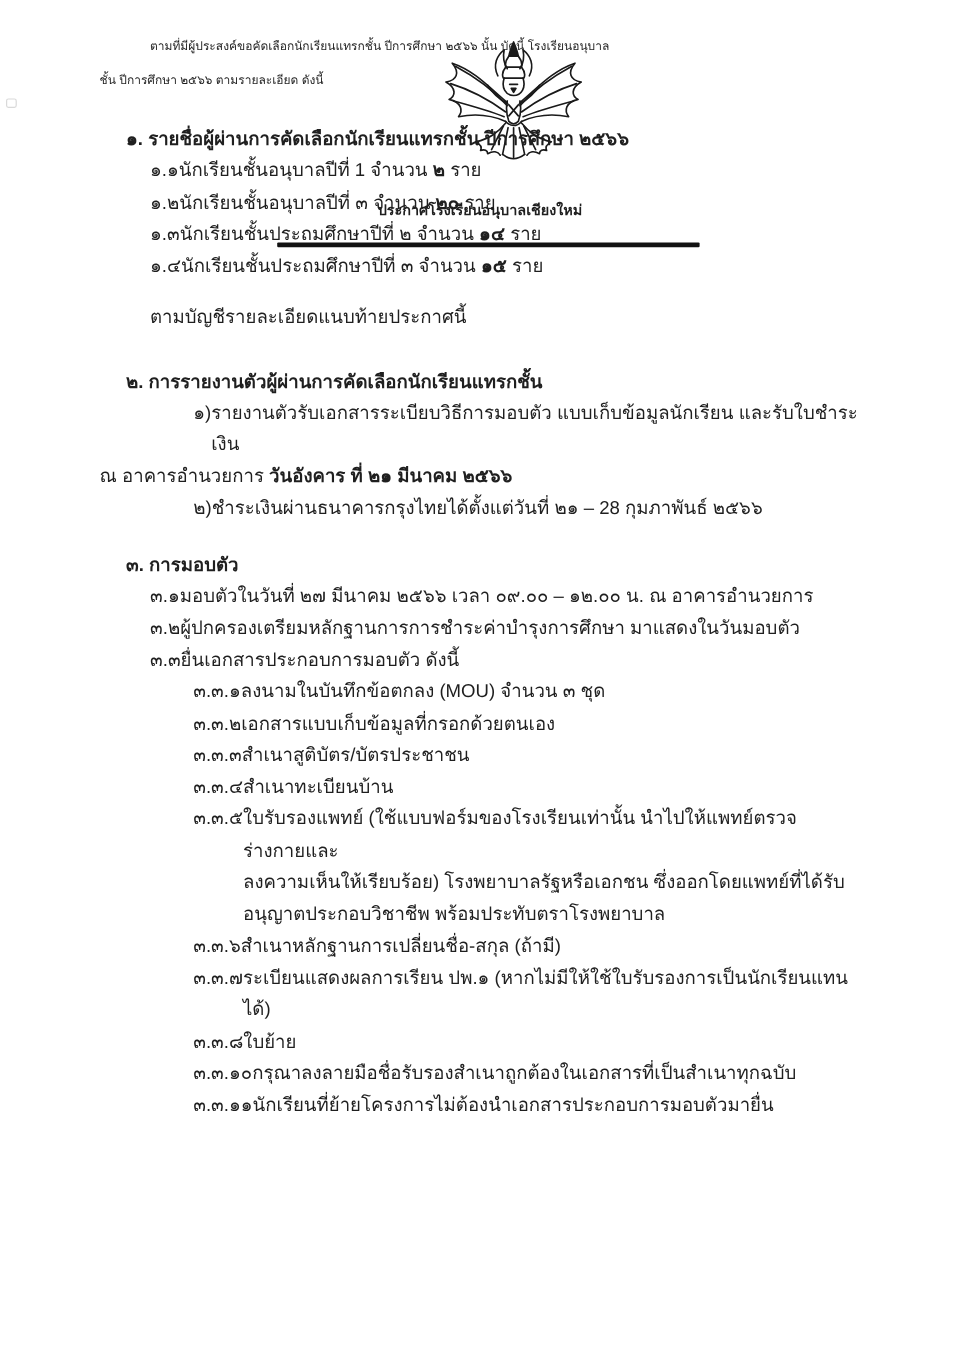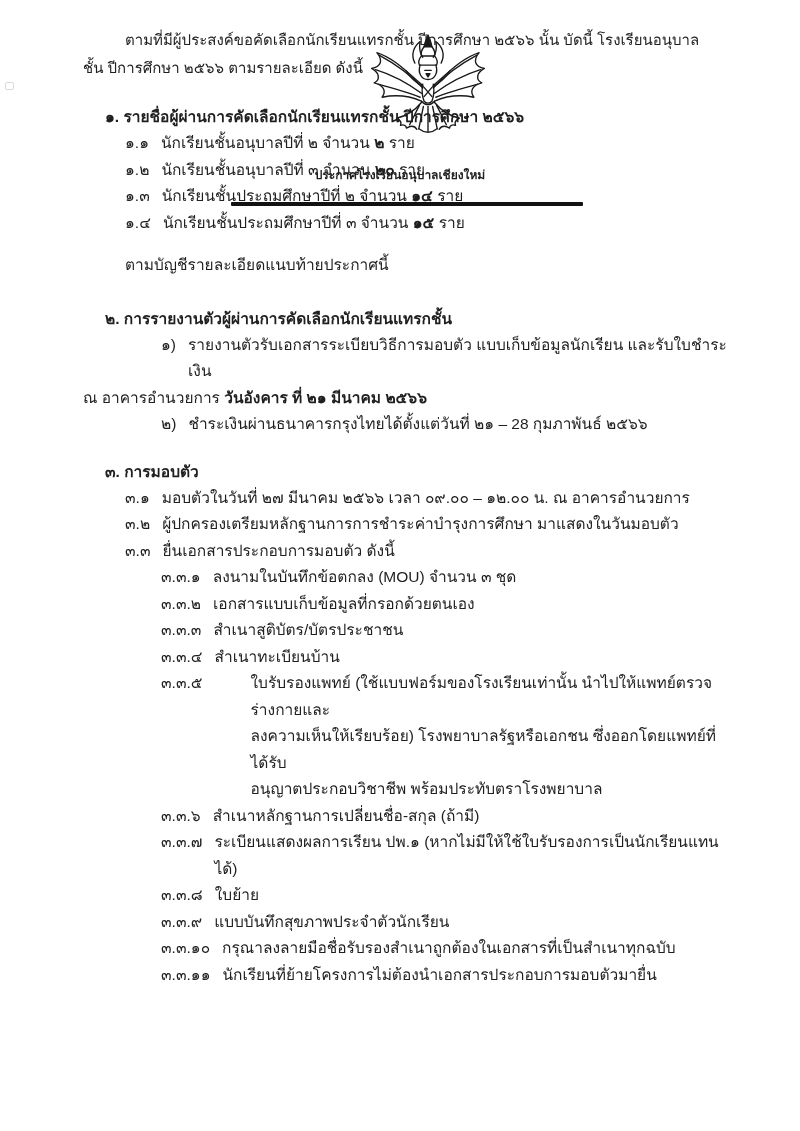--- a/index.html
+++ b/index.html
@@ -15,35 +15,35 @@
   .content{position:absolute;left:83px;right:72px;top:0;}
   .scan-speck{position:absolute;left:5px;top:82px;width:7px;height:6px;
     border:1px solid #c9c9c9;border-radius:2px;opacity:.7;}
   
   .emblem-wrap{width:100%;text-align:center;padding-top:33px;height:122px;}
   .emblem-wrap svg{position:relative;left:28px;}
   .title{margin-top:6px;text-align:center;font-weight:bold;font-size:12px;line-height:28px;}
   .divider{width:352px;height:4px;background:#121212;margin:13px auto 0 auto;
     position:relative;left:7px;border-radius:1px;}
   
-  .intro{margin-top:26px;font-size:15px;line-height:27.5px;}
+  .intro{margin-top:26px;font-size:10px;line-height:27.5px;}
   .intro .l1{text-indent:42px;}
   
   .sec-heading{font-weight:bold;font-size:15.5px;line-height:27px;margin-left:22px;}
   .s1{margin-top:22px;}
   .s2{margin-top:26px;}
   .s3{margin-top:20px;}
-  .row{display:flex;gap:12px;font-size:15.5px;line-height:26.5px;}
+  .row{display:flex;gap:0;font-size:15.5px;line-height:26.5px;}
   .lvl1{margin-left:42px;}          
   .lvl1p{margin-left:42px;font-size:15.5px;line-height:26.5px;margin-top:16px;} 
   .lvl2{margin-left:78px;}          
   .contline{font-size:15.5px;line-height:26.5px;} 
   .num{white-space:nowrap;}
   .b{font-weight:bold;}
-  .sub-text{max-width:508px;margin-left:36px;}
+  .sub-text{max-width:508px;}
 </style>
 </head>
 <body>
 
 <div class="page">
 
   <div class="scan-speck"></div>
 
   <div class="emblem-wrap">
     
@@ -102,21 +102,21 @@
     <div class="intro">
       <div class="l1">ตามที่มีผู้ประสงค์ขอคัดเลือกนักเรียนแทรกชั้น ปีการศึกษา ๒๕๖๖ นั้น บัดนี้ โรงเรียนอนุบาล</div>
       <div>ชั้น ปีการศึกษา ๒๕๖๖ ตามรายละเอียด ดังนี้</div>
     </div>
 
     <div class="s1">
       <div class="sec-heading">๑. รายชื่อผู้ผ่านการคัดเลือกนักเรียนแทรกชั้น ปีการศึกษา ๒๕๖๖</div>
 
       <div class="row lvl1">
         <span class="num">๑.๑</span>
-        <span><span>นักเรียนชั้นอนุบาลปีที่ ๒ จำนวน</span> <span class="b">๒</span> <span>ราย</span></span>
+        <span><span>นักเรียนชั้นอนุบาลปีที่ 1 จำนวน</span> <span class="b">๒</span> <span>ราย</span></span>
       </div>
       <div class="row lvl1">
         <span class="num">๑.๒</span>
         <span><span>นักเรียนชั้นอนุบาลปีที่ ๓ จำนวน</span> <span class="b">๒๐</span> <span>ราย</span></span>
       </div>
       <div class="row lvl1">
         <span class="num">๑.๓</span>
         <span><span>นักเรียนชั้นประถมศึกษาปีที่ ๒ จำนวน</span> <span class="b">๑๔</span> <span>ราย</span></span>
       </div>
       <div class="row lvl1">
@@ -189,24 +189,20 @@
       </div>
       <div class="row lvl2">
         <span class="num">๓.๓.๗</span>
         <span>ระเบียนแสดงผลการเรียน ปพ.๑ (หากไม่มีให้ใช้ใบรับรองการเป็นนักเรียนแทนได้)</span>
       </div>
       <div class="row lvl2">
         <span class="num">๓.๓.๘</span>
         <span>ใบย้าย</span>
       </div>
       <div class="row lvl2">
-        <span class="num">๓.๓.๙</span>
-        <span>แบบบันทึกสุขภาพประจำตัวนักเรียน</span>
-      </div>
-      <div class="row lvl2">
         <span class="num">๓.๓.๑๐</span>
         <span>กรุณาลงลายมือชื่อรับรองสำเนาถูกต้องในเอกสารที่เป็นสำเนาทุกฉบับ</span>
       </div>
       <div class="row lvl2">
         <span class="num">๓.๓.๑๑</span>
         <span>นักเรียนที่ย้ายโครงการไม่ต้องนำเอกสารประกอบการมอบตัวมายื่น</span>
       </div>
     </div>
 
   </div>

